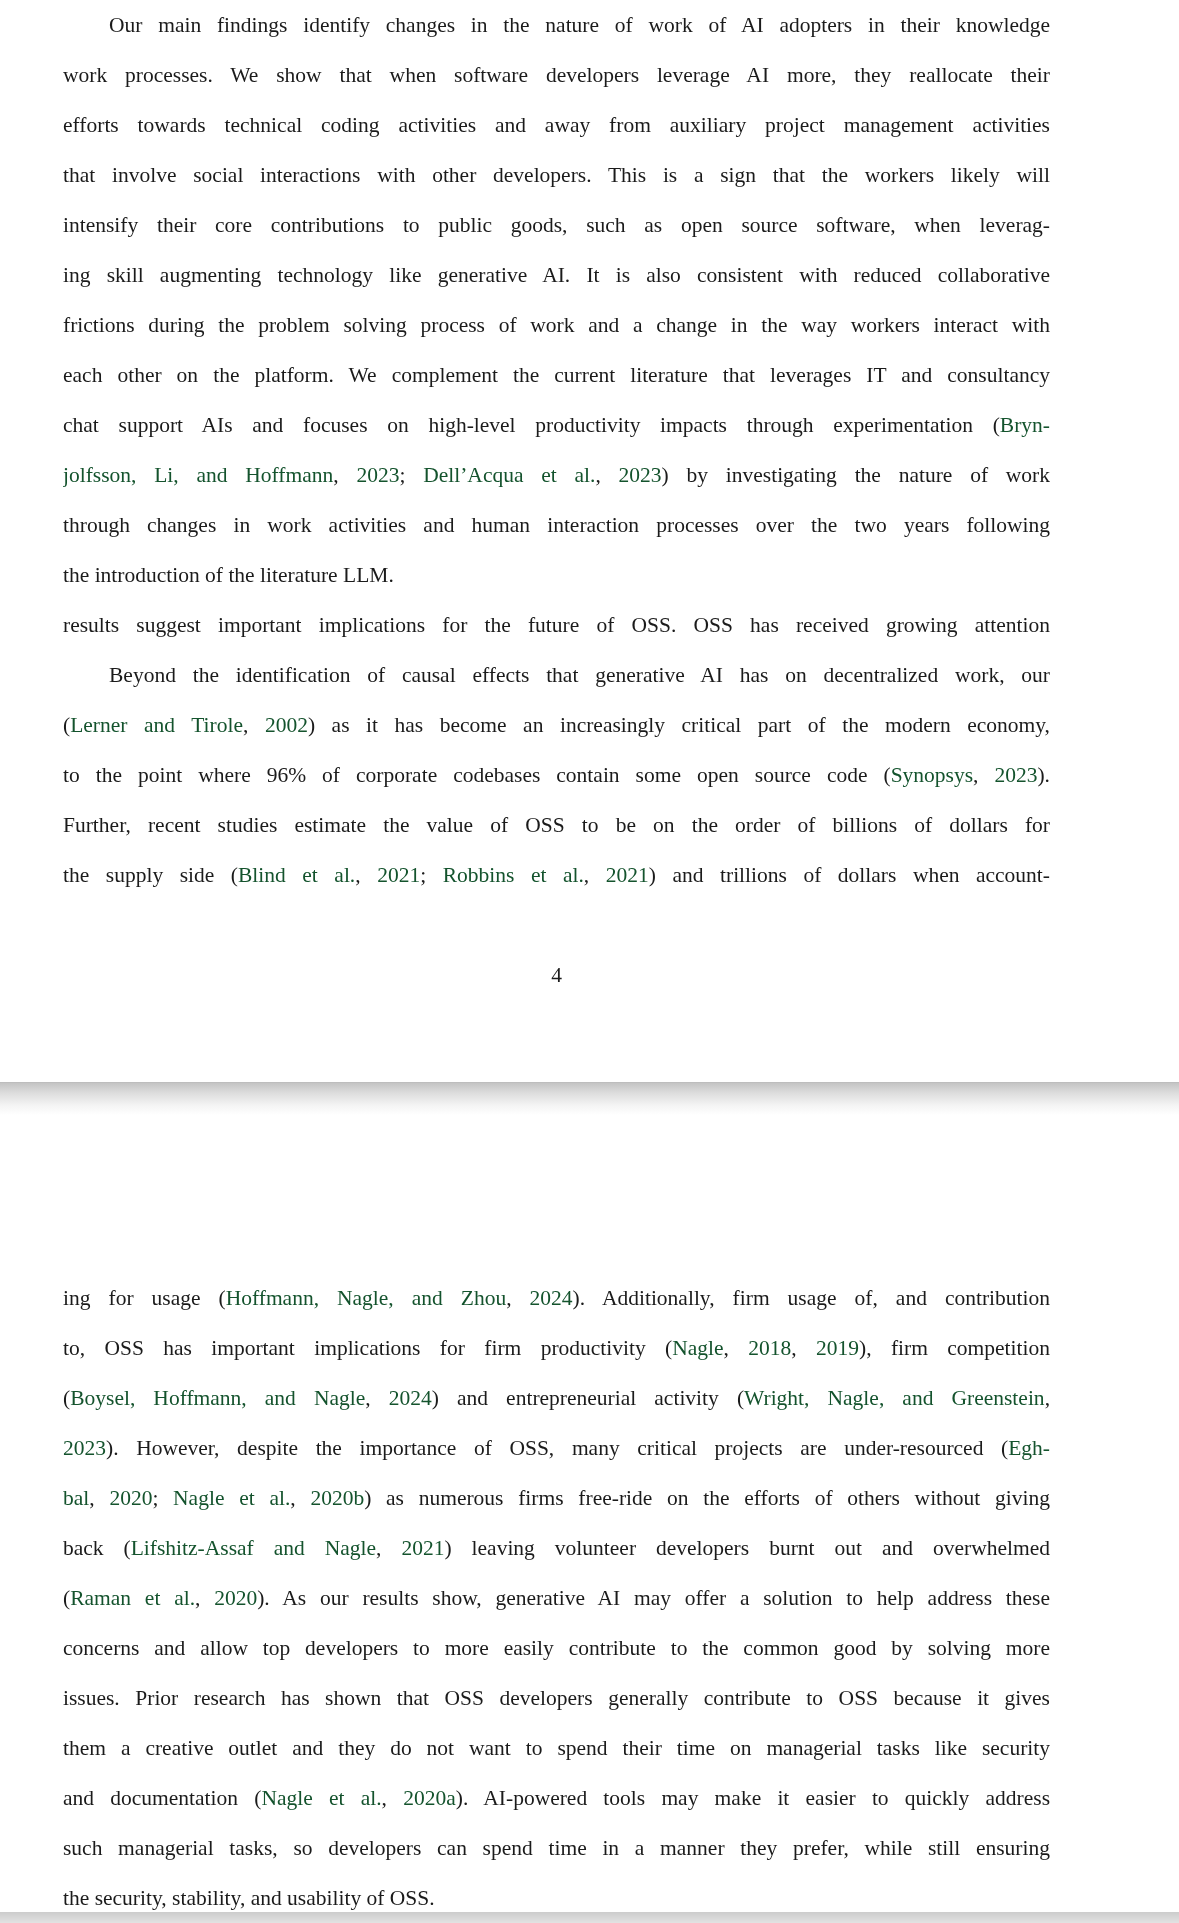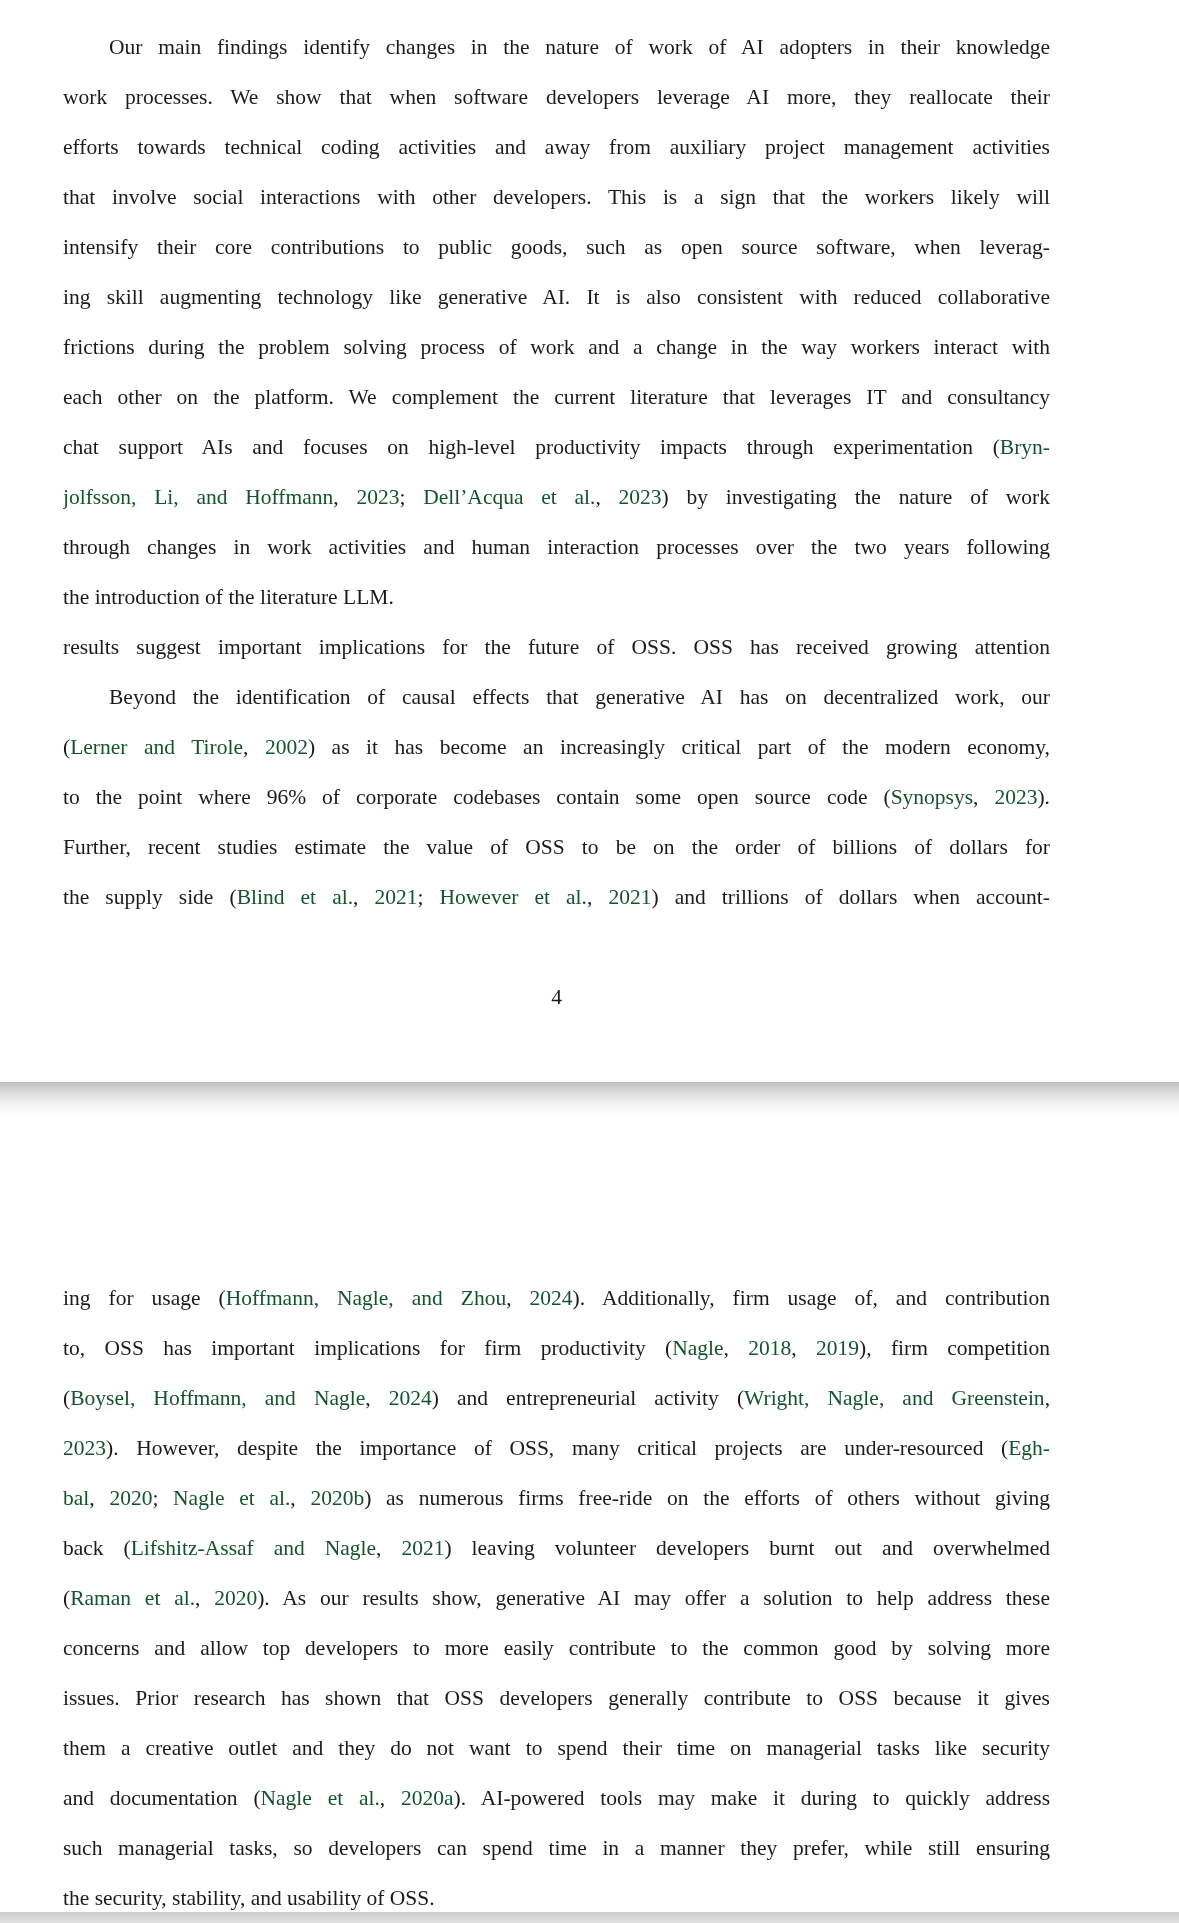--- a/index.html
+++ b/index.html
@@ -14,21 +14,20 @@
     position: relative;
     font-family: "Liberation Serif", "DejaVu Serif", serif;
     color: #1b1b1b;
   }
   .page {
     background: #ffffff;
     box-sizing: border-box;
   }
   #page-1 {
     height: 1082px;
-    padding-top: 22px;
   }
   #page-2 {
     height: 808px;
     padding-top: 158px;
   }
   .line {
     width: 987px;
     margin-left: 63px;
     height: 50px;
     line-height: 50px;
@@ -86,38 +85,38 @@
       <div class="line"><span>each other on the platform. We complement the current literature that leverages IT and consultancy</span></div>
       <div class="line"><span>chat support AIs and focuses on high-level productivity impacts through experimentation (</span><span class="cite">Bryn-</span></div>
       <div class="line"><span class="cite">jolfsson, Li, and Hoffmann</span><span>, </span><span class="cite">2023</span><span>; </span><span class="cite">Dell’Acqua et al.</span><span>, </span><span class="cite">2023</span><span>) by investigating the nature of work</span></div>
       <div class="line"><span>through changes in work activities and human interaction processes over the two years following</span></div>
       <div class="line para-end"><span>the introduction of the literature LLM.</span></div>
       <div class="line"><span>results suggest important implications for the future of OSS. OSS has received growing attention</span></div>
       <div class="line indent"><span>Beyond the identification of causal effects that generative AI has on decentralized work, our</span></div>
       <div class="line"><span>(</span><span class="cite">Lerner and Tirole</span><span>, </span><span class="cite">2002</span><span>) as it has become an increasingly critical part of the modern economy,</span></div>
       <div class="line"><span>to the point where 96% of corporate codebases contain some open source code (</span><span class="cite">Synopsys</span><span>, </span><span class="cite">2023</span><span>).</span></div>
       <div class="line"><span>Further, recent studies estimate the value of OSS to be on the order of billions of dollars for</span></div>
-      <div class="line"><span>the supply side (</span><span class="cite">Blind et al.</span><span>, </span><span class="cite">2021</span><span>; </span><span class="cite">However et al.</span><span>, </span><span class="cite">2021</span><span>) and trillions of dollars when account-</span></div>
+      <div class="line"><span>the supply side (</span><span class="cite">Blind et al.</span><span>, </span><span class="cite">2021</span><span>; </span><span class="cite">Robbins et al.</span><span>, </span><span class="cite">2021</span><span>) and trillions of dollars when account-</span></div>
     </div>
   <div class="page-number">4</div>
 </div>
 
 <div id="separator"></div>
 
 <div id="page-2" class="page">
   <div id="page-2-lines">
       <div class="line"><span>ing for usage (</span><span class="cite">Hoffmann, Nagle, and Zhou</span><span>, </span><span class="cite">2024</span><span>). Additionally, firm usage of, and contribution</span></div>
       <div class="line"><span>to, OSS has important implications for firm productivity (</span><span class="cite">Nagle</span><span>, </span><span class="cite">2018</span><span>, </span><span class="cite">2019</span><span>), firm competition</span></div>
       <div class="line"><span>(</span><span class="cite">Boysel, Hoffmann, and Nagle</span><span>, </span><span class="cite">2024</span><span>) and entrepreneurial activity (</span><span class="cite">Wright, Nagle, and Greenstein</span><span>,</span></div>
       <div class="line"><span class="cite">2023</span><span>). However, despite the importance of OSS, many critical projects are under-resourced (</span><span class="cite">Egh-</span></div>
       <div class="line"><span class="cite">bal</span><span>, </span><span class="cite">2020</span><span>; </span><span class="cite">Nagle et al.</span><span>, </span><span class="cite">2020b</span><span>) as numerous firms free-ride on the efforts of others without giving</span></div>
       <div class="line"><span>back (</span><span class="cite">Lifshitz-Assaf and Nagle</span><span>, </span><span class="cite">2021</span><span>) leaving volunteer developers burnt out and overwhelmed</span></div>
       <div class="line"><span>(</span><span class="cite">Raman et al.</span><span>, </span><span class="cite">2020</span><span>). As our results show, generative AI may offer a solution to help address these</span></div>
       <div class="line"><span>concerns and allow top developers to more easily contribute to the common good by solving more</span></div>
       <div class="line"><span>issues. Prior research has shown that OSS developers generally contribute to OSS because it gives</span></div>
       <div class="line"><span>them a creative outlet and they do not want to spend their time on managerial tasks like security</span></div>
-      <div class="line"><span>and documentation (</span><span class="cite">Nagle et al.</span><span>, </span><span class="cite">2020a</span><span>). AI-powered tools may make it during to quickly address</span></div>
+      <div class="line"><span>and documentation (</span><span class="cite">Nagle et al.</span><span>, </span><span class="cite">2020a</span><span>). AI-powered tools may make it easier to quickly address</span></div>
       <div class="line"><span>such managerial tasks, so developers can spend time in a manner they prefer, while still ensuring</span></div>
       <div class="line para-end"><span>the security, stability, and usability of OSS.</span></div>
     </div>
 </div>
 
 <div id="bottom-separator"></div>
 
 </body></html>

